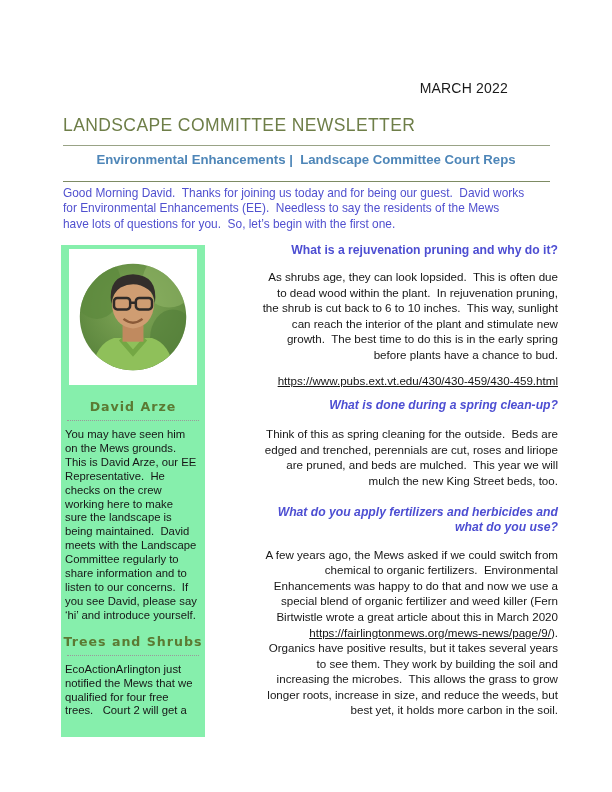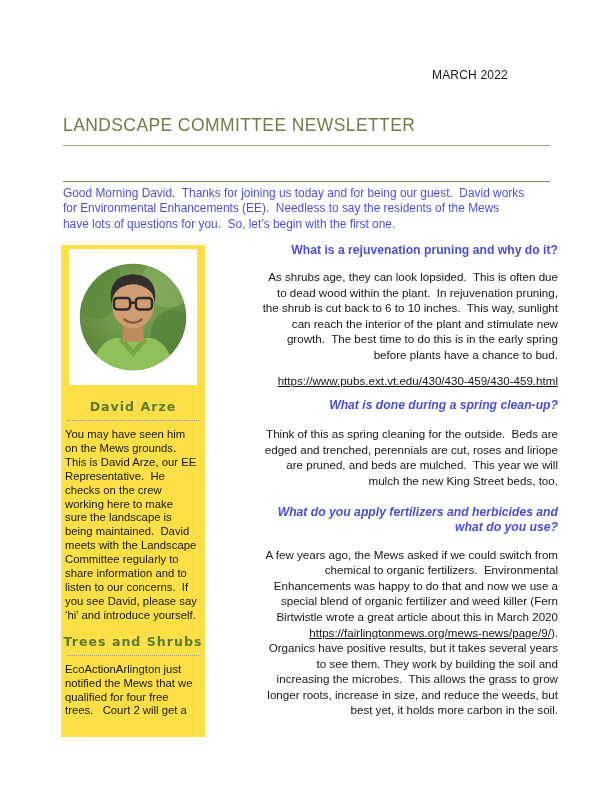--- a/index.html
+++ b/index.html
@@ -1,31 +1,31 @@
 <!DOCTYPE html>
 <html><head>
 <meta charset="utf-8">
 <style>
   html,body{margin:0;padding:0;background:#fff;}
   .page{
     position:relative;width:612px;height:792px;background:#ffffff;
     font-family:"Liberation Sans",sans-serif;color:#111;overflow:hidden;
   }
-  .date{position:absolute;top:68px;right:104px;font-size:12px;color:#1a1a1a;letter-spacing:.2px;}
+  .date{position:absolute;top:80px;right:104px;font-size:14px;color:#1a1a1a;letter-spacing:.2px;}
   .title{position:absolute;top:115px;left:63px;width:486px;text-align:left;
     font-size:17.5px;color:#6e7e48;letter-spacing:.4px;white-space:pre;}
   .rule{position:absolute;left:63px;width:487px;height:0;border-top:1px solid #99a386;}
   .rule1{top:145px;}
   .rule2{top:181px;border-top-color:#7d8b63;}
   .subtitle{position:absolute;top:152px;left:63px;width:486px;text-align:center;
     font-size:13.2px;font-weight:600;color:#4e86b8;white-space:pre;}
   .intro{position:absolute;top:186px;left:63px;width:492px;
     font-size:11.9px;line-height:15.4px;color:#5050cf;white-space:pre-wrap;}
   
-  .sidebar{position:absolute;top:245px;left:61px;width:144px;height:492px;background:#fde047;}
+  .sidebar{position:absolute;top:245px;left:61px;width:144px;height:492px;background:#86efac;}
   .photo-frame{margin:4px 8px 0 8px;width:128px;height:136px;background:#fff;
     display:flex;align-items:center;justify-content:center;}
   .photo-frame svg{width:114px;height:114px;display:block;}
   .side-heading{margin:14px 0 0 0;text-align:center;font-family:"DejaVu Sans",sans-serif;
     font-size:12.6px;font-weight:bold;color:#5b7a33;letter-spacing:1px;white-space:pre;}
   .side-heading.second{margin-top:11px;}
   .dotted{margin:6px 6px 0 6px;border-top:1.5px dotted #9a9a9a;height:0;}
   .side-text{margin:7px 6px 0 4px;font-size:11.3px;line-height:13.9px;color:#161616;white-space:pre-wrap;}
   
   .main{position:absolute;top:243px;left:228px;width:330px;text-align:right;}
@@ -40,20 +40,21 @@
 </style>
 </head>
 <body>
 
 <div class="page">
 
   <div class="date">MARCH 2022</div>
 
   <div class="title">LANDSCAPE COMMITTEE NEWSLETTER</div>
   <div class="rule rule1"></div>
+  <div class="subtitle">Environmental Enhancements |  Landscape Committee Court Reps</div>
   <div class="rule rule2"></div>
 
   <div class="intro">Good Morning David.  Thanks for joining us today and for being our guest.  David works
 for Environmental Enhancements (EE).  Needless to say the residents of the Mews
 have lots of questions for you.  So, let’s begin with the first one.</div>
 
   <div class="sidebar">
     <div class="photo-frame">
       <svg viewBox="0 0 120 120" aria-hidden="true">
         <defs>

